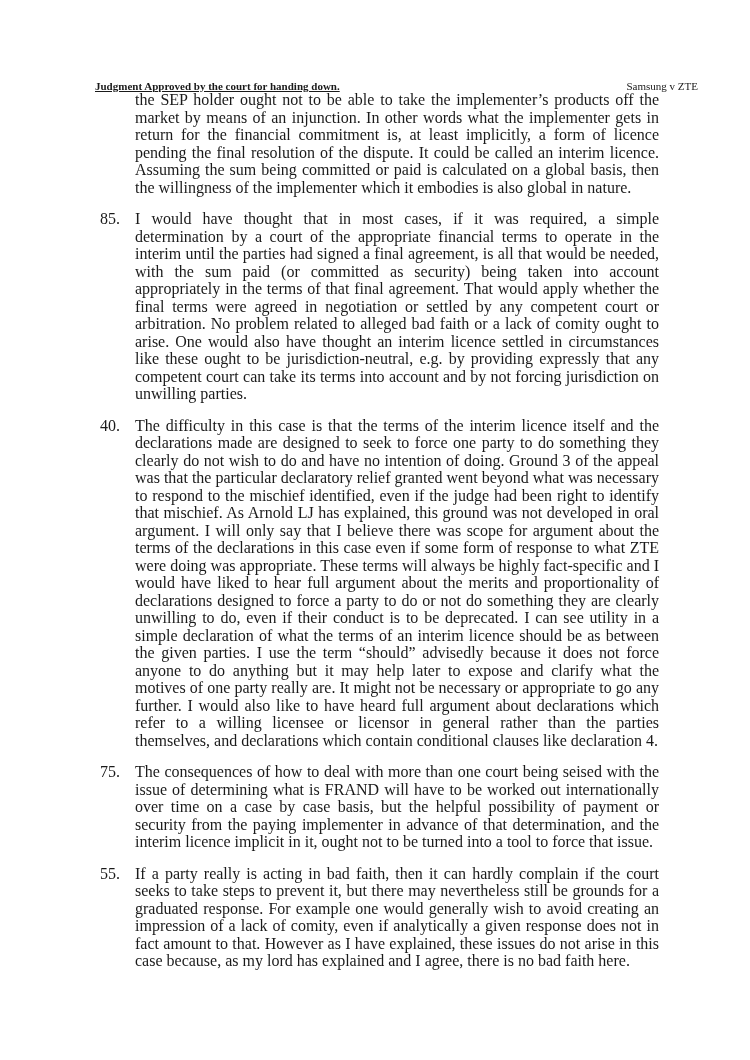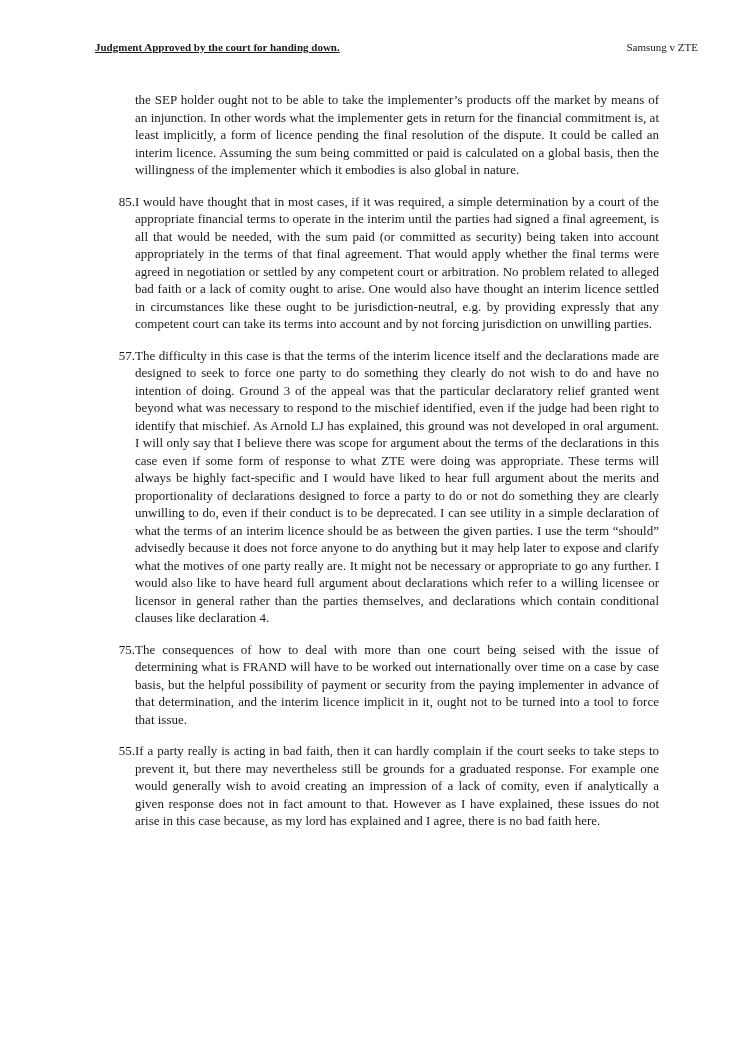--- a/index.html
+++ b/index.html
@@ -24,41 +24,42 @@
     right: 52px;
     display: flex;
     justify-content: space-between;
     align-items: baseline;
     font-size: 11px;
     line-height: 14px;
   }
   .header-left {
     font-weight: bold;
     text-decoration: underline;
+    margin-top: 39px;
   }
   .header-right {
     font-weight: normal;
   }
   .body-text {
     position: absolute;
     top: 91px;
     left: 85px;
     right: 91px;
   }
   .para {
     display: flex;
     flex-direction: row;
     align-items: flex-start;
     margin-bottom: 14px;
-    font-size: 13px;
+    font-size: 16px;
     line-height: 17.5px;
   }
   .para-number {
     flex: 0 0 50px;
-    text-align: right;
+    text-align: center;
   }
   .para-text {
     flex: 1 1 auto;
     text-align: justify;
   }
 </style>
 </head>
 <body>
 
 <div class="page">
@@ -74,21 +75,21 @@
       <span class="para-number"></span>
       <span class="para-text">the SEP holder ought not to be able to take the implementer’s products off the market by means of an injunction.  In other words what the implementer gets in return for the financial commitment is, at least implicitly, a form of licence pending the final resolution of the dispute.  It could be called an interim licence.  Assuming the sum being committed or paid is calculated on a global basis, then the willingness of the implementer which it embodies is also global in nature.</span>
     </div>
 
     <div class="para">
       <span class="para-number">85.</span>
       <span class="para-text">I would have thought that in most cases, if it was required, a simple determination by a court of the appropriate financial terms to operate in the interim until the parties had signed a final agreement, is all that would be needed, with the sum paid (or committed as security) being taken into account appropriately in the terms of that final agreement.  That would apply whether the final terms were agreed in negotiation or settled by any competent court or arbitration.  No problem related to alleged bad faith or a lack of comity ought to arise.  One would also have thought an interim licence settled in circumstances like these ought to be jurisdiction-neutral, e.g. by providing expressly that any competent court can take its terms into account and by not forcing jurisdiction on unwilling parties.</span>
     </div>
 
     <div class="para">
-      <span class="para-number">57.</span>
+      <span class="para-number">40.</span>
       <span class="para-text">The difficulty in this case is that the terms of the interim licence itself and the declarations made are designed to seek to force one party to do something they clearly do not wish to do and have no intention of doing.  Ground 3 of the appeal was that the particular declaratory relief granted went beyond what was necessary to respond to the mischief identified, even if the judge had been right to identify that mischief.  As Arnold LJ has explained, this ground was not developed in oral argument.  I will only say that I believe there was scope for argument about the terms of the declarations in this case even if some form of response to what ZTE were doing was appropriate.  These terms will always be highly fact-specific and I would have liked to hear full argument about the merits and proportionality of declarations designed to force a party to do or not do something they are clearly unwilling to do, even if their conduct is to be deprecated.  I can see utility in a simple declaration of what the terms of an interim licence should be as between the given parties.  I use the term “should” advisedly because it does not force anyone to do anything but it may help later to expose and clarify what the motives of one party really are.  It might not be necessary or appropriate to go any further.  I would also like to have heard full argument about declarations which refer to a willing licensee or licensor in general rather than the parties themselves, and declarations which contain conditional clauses like declaration 4.</span>
     </div>
 
     <div class="para">
       <span class="para-number">75.</span>
       <span class="para-text">The consequences of how to deal with more than one court being seised with the issue of determining what is FRAND will have to be worked out internationally over time on a case by case basis, but the helpful possibility of payment or security from the paying implementer in advance of that determination, and the interim licence implicit in it, ought not to be turned into a tool to force that issue.</span>
     </div>
 
     <div class="para">
       <span class="para-number">55.</span>

